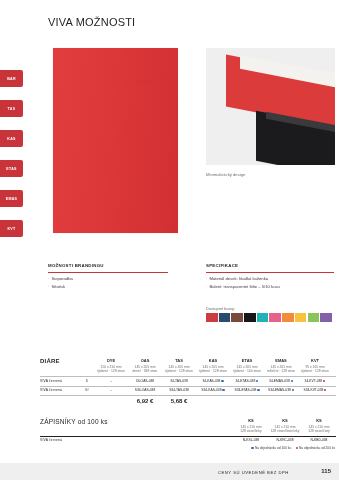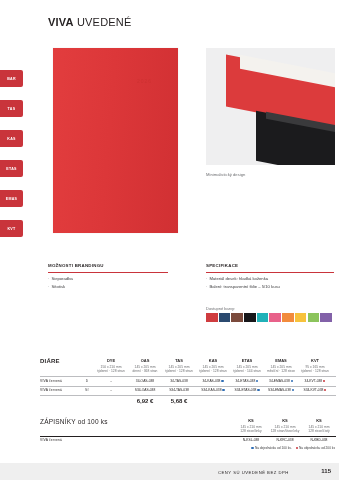--- a/index.html
+++ b/index.html
@@ -13,21 +13,21 @@
   
   .tabs{position:absolute;left:0;top:70px;width:24px;display:flex;flex-direction:column;gap:13px;}
   .tab{
     height:17px;width:23px;background:#c9343b;border-radius:0 2px 2px 0;
     display:flex;align-items:center;justify-content:center;
     color:#fff;font-size:3.6px;font-weight:bold;letter-spacing:.3px;
   }
 
   
   .title{position:absolute;left:48px;top:16px;font-size:11px;letter-spacing:.2px;}
-  .title b{font-weight:bold;}
+  .title b{font-weight:normal;}
   .title span{font-weight:normal;}
 
   
   .hero-main{
     position:absolute;left:53px;top:48px;width:125px;height:185px;
     background:linear-gradient(95deg,#e23d3e 0%,#dc3739 45%,#d13033 100%);
     box-shadow:0 0 0 .5px rgba(0,0,0,.04);
   }
   .hero-main .emboss{
     position:absolute;right:26px;top:30px;font-size:5px;color:#c9302f;
@@ -118,21 +118,21 @@
     <div class="tab">
         <span>EMAS</span>
       </div>
     <div class="tab">
         <span>KVT</span>
       </div>
   </div>
 
   <div class="title">
     <b>VIVA</b>
-    <span>UVEDENÉ</span>
+    <span>MOŽNOSTI</span>
   </div>
 
   <div class="hero-main">
     <div class="emboss">2026</div>
   </div>
   <div class="hero-side">
     <div class="hs-red"></div>
     <div class="hs-page"></div>
     <div class="hs-black"></div>
     <div class="hs-blackpage"></div>

